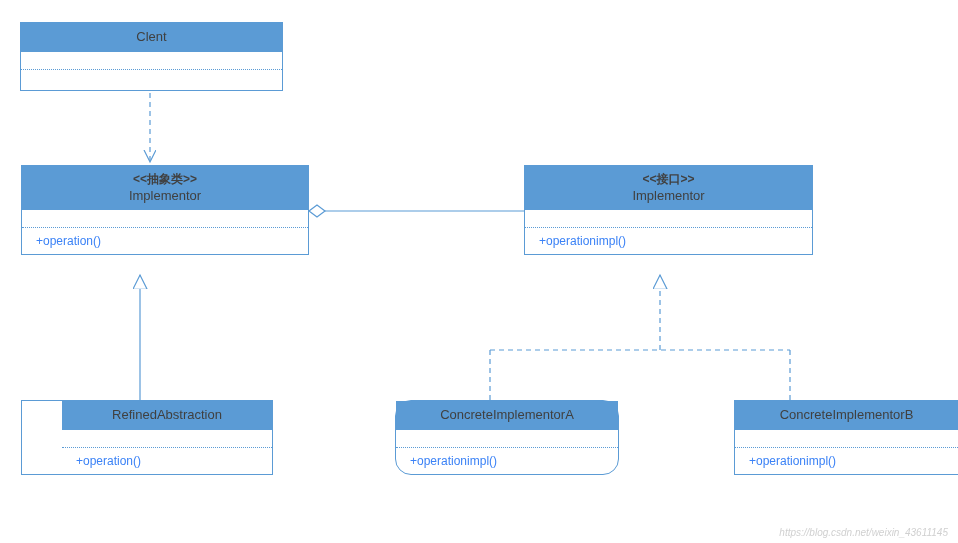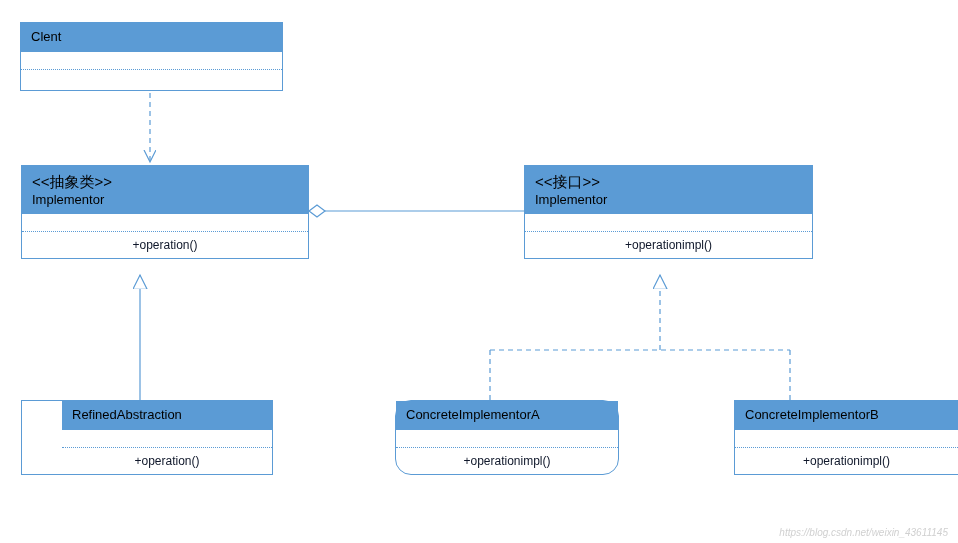--- a/index.html
+++ b/index.html
@@ -10,40 +10,41 @@
       font-family: Arial, sans-serif;
       background: #fff;
     }
     .uml-box {
       position: absolute;
       border: 1px solid #5b9bd5;
       background: #fff;
     }
     .uml-header {
       background: #5b9bd5;
-      color: #000000;
+      color: #404040;
       padding: 6px 10px;
       font-size: 13px;
       line-height: 1.3;
+      text-align: center;
     }
     .uml-header .stereotype {
-      font-size: 15px;
+      font-size: 12px;
       display: block;
+      font-weight: bold;
     }
     .uml-section {
       min-height: 18px;
       border-bottom: 1px dotted #5b9bd5;
       padding: 3px 10px;
     }
     .uml-section:last-child { border-bottom: none; }
     .uml-method {
-      color: #0f172a;
+      color: #3b82f6;
       font-size: 12px;
       padding: 6px 14px;
-      text-align: center;
     }
     svg.connector {
       position: absolute;
       top: 0; left: 0;
       width: 958px; height: 543px;
       pointer-events: none;
     }
     .watermark {
       position: absolute;
       right: 10px;

